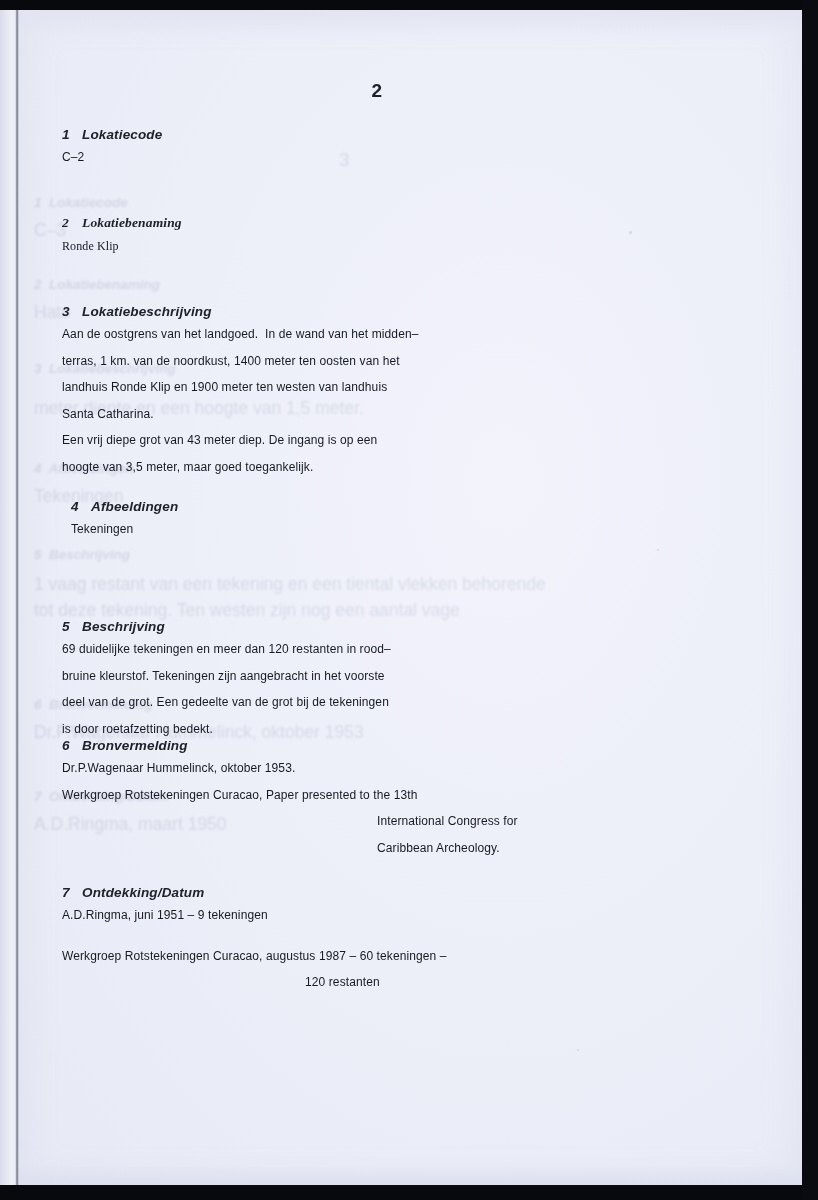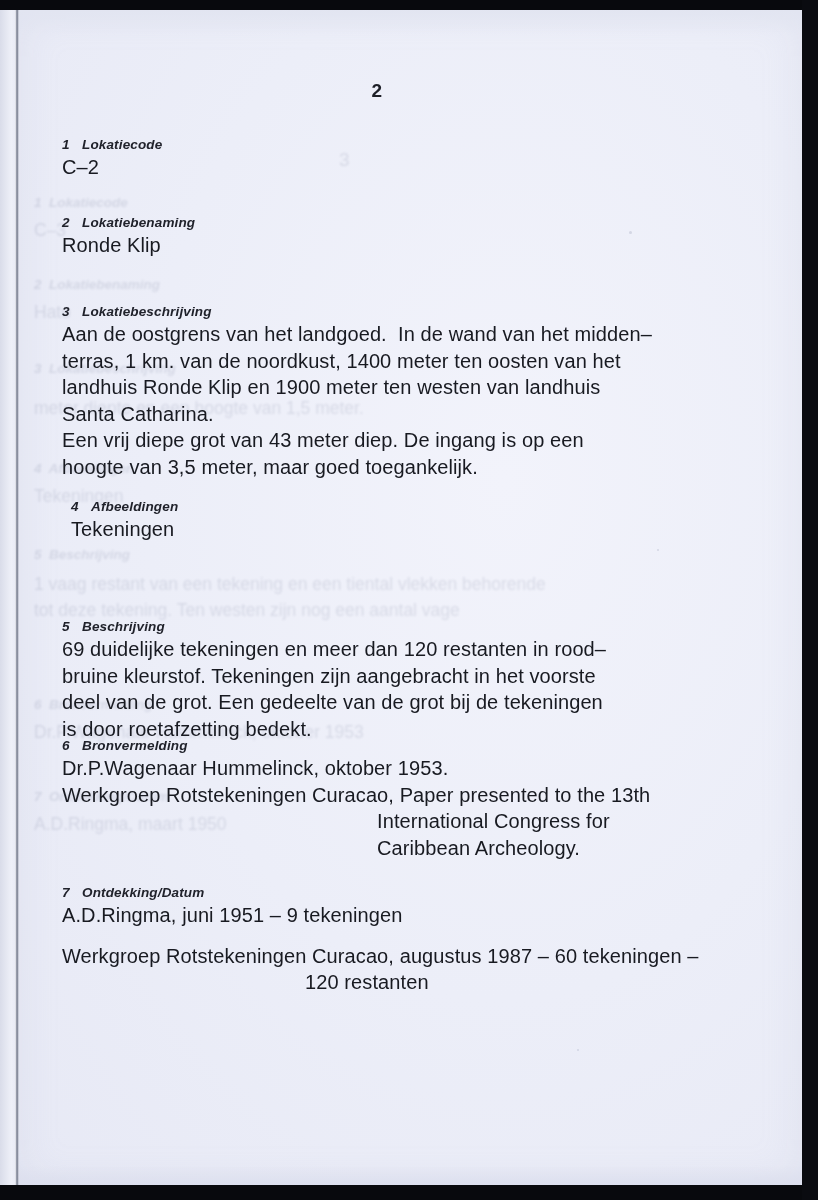--- a/index.html
+++ b/index.html
@@ -121,21 +121,21 @@
     font-weight: 600;
     letter-spacing: 0.15px;
     color: #20222b;
     white-space: nowrap;
   }
   .sec-head .num {
     display: inline-block;
     width: 20px;
   }
   .body-line {
-    font-size: 20px;
+    font-size: 12px;
     line-height: 26.5px;
     color: #181a21;
     letter-spacing: 0.1px;
     white-space: pre;
   }
   .body-line.first { margin-top: 2px; }
   .indent-far { padding-left: 315px; }
   .indent-mid { padding-left: 243px; }
   .gap-block { margin-top: 14px; }
 
@@ -201,26 +201,26 @@
     </div>
 
     <div class="speck" style="left:612px; top:222px; width:3px; height:3px;"></div>
     <div class="speck" style="left:640px; top:540px; width:2px; height:2px;"></div>
     <div class="speck" style="left:560px; top:1040px; width:2px; height:2px;"></div>
 
     <div class="content">
 
       <div class="page-number">2</div>
 
-      <div class="section" style="top:128px;">
+      <div class="section" style="top:118px;">
         <div class="sec-head"><span class="num">1</span><span>Lokatiecode</span></div>
         <div class="body-line first">C–2</div>
       </div>
 
-      <div class="section" style="top:206px;">
+      <div class="section" style="top:206px;font-family:Liberation Serif, serif;">
         <div class="sec-head"><span class="num">2</span><span>Lokatiebenaming</span></div>
         <div class="body-line first">Ronde Klip</div>
       </div>
 
       <div class="section" style="top:295px;">
         <div class="sec-head"><span class="num">3</span><span>Lokatiebeschrijving</span></div>
         <div class="body-line first">Aan de oostgrens van het landgoed.  In de wand van het midden–</div>
         <div class="body-line">terras, 1 km. van de noordkust, 1400 meter ten oosten van het</div>
         <div class="body-line">landhuis Ronde Klip en 1900 meter ten westen van landhuis</div>
         <div class="body-line">Santa Catharina.</div>

